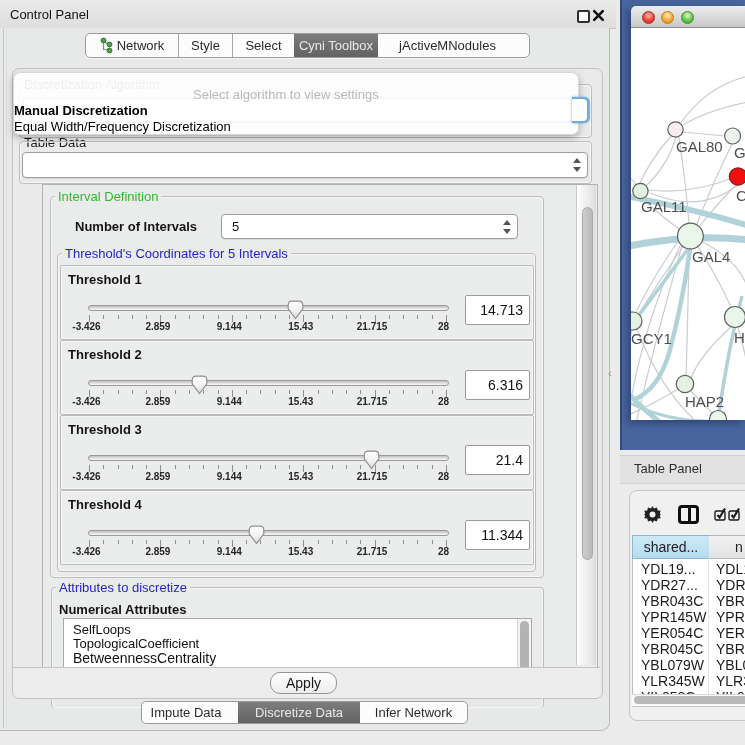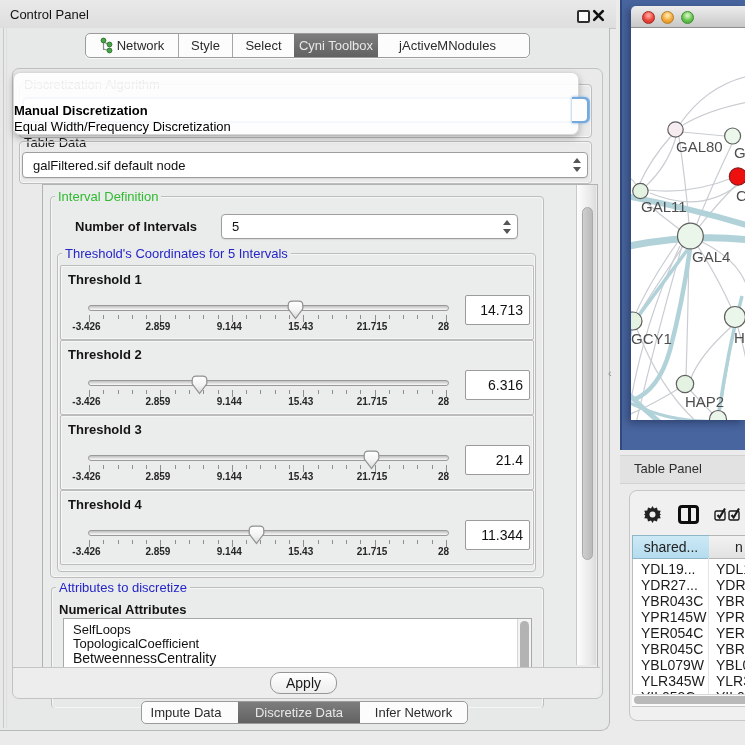--- a/index.html
+++ b/index.html
@@ -66,21 +66,20 @@
 
 
 <div class="t" style="left:24px;top:77px;font-size:13px;color:#3c3c3c;">Discretization Algorithm</div>
 <div class="gb" style="left:19px;top:84px;width:571px;height:52px;"></div>
 <div class="a" style="left:22px;top:97px;width:564px;height:22px;background:#fff;border:2px solid #8fbbe6;border-radius:5px;"></div>
 
 
 <div class="t" style="left:24px;top:135px;font-size:13px;color:#1c1c1c;">Table Data</div>
 <div class="gb" style="left:19px;top:141px;width:571px;height:41px;"></div>
 <div class="combo" style="left:22px;top:152px;width:564px;height:24px;">
-  <div class="cv">galFiltered.sif default node</div>
       <div class="arrows"></div>
     </div>
 
 
 <div class="a" style="left:42px;top:184px;width:554px;height:482px;background:#eaebeb;border:1px solid #b2b2b2;"></div>
 
 <div class="a" style="left:576px;top:185px;width:19px;height:480px;background:linear-gradient(90deg,#fdfdfd,#e9e9e9 70%,#dcdcdc);border-left:1px solid #c9c9c9;"></div>
 <div class="a" style="left:582px;top:207px;width:9px;height:351px;background:linear-gradient(90deg,#cfcfcf,#b9b9b9);border:1px solid #a9a9a9;border-radius:6px;"></div>
 
 
@@ -158,20 +157,21 @@
 <div class="a" style="left:270px;top:672px;width:65px;height:20px;background:linear-gradient(#ffffff,#ededed);border:1px solid #969696;border-radius:10px;display:flex;align-items:center;justify-content:center;font-size:14px;color:#1a1a1a;">Apply</div>
 
 
 <div class="a" style="left:141px;top:701px;width:325px;height:21px;background:#fcfcfc;border:1px solid #9b9b9b;border-radius:5px;overflow:hidden;">
   <div class="seg" style="left:0;width:88px;">Impute Data</div>
   <div class="seg" style="left:218px;width:107px;">Infer Network</div>
   <div class="seg segsel" style="left:96px;width:122px;">Discretize Data</div>
 </div>
 
 <div class="a" style="left:13px;top:72px;width:564px;height:61px;background:rgba(255,255,255,.90);border:1px solid rgba(190,190,190,.6);border-radius:7px;box-shadow:0 3px 7px rgba(0,0,0,.28);"></div>
+<div class="t" style="left:193px;top:87px;font-size:13px;color:#b9b9b9;">Select algorithm to view settings</div>
 <div class="t" style="left:14px;top:103px;font-size:13px;font-weight:bold;color:#000;">Manual Discretization</div>
 <div class="t" style="left:14px;top:119px;font-size:13px;color:#000;">Equal Width/Frequency Discretization</div>
 <div class="a" style="left:572px;top:97px;width:15px;height:22px;background:#fdfdfd;border:2px solid #74a9dc;border-left:none;border-radius:0 6px 6px 0;box-shadow:0 0 3px #74a9dc;"></div>
 <div class="t" style="left:608px;top:367px;font-size:11px;color:#8a8a8a;">‹</div>
 
 <div class="a" style="left:620px;top:0;width:125px;height:450px;background:#48659f;border-left:2px solid #32497b;"></div>
 <div class="a" style="left:631px;top:6px;width:114px;height:414px;box-shadow:-3px 3px 8px rgba(0,0,25,.35);"></div>
 <div class="a" style="left:631px;top:6px;width:114px;height:21px;background:linear-gradient(#ededed,#c8c8c8);border-bottom:1px solid #8e8e8e;border-radius:5px 0 0 0;"></div>
 <div class="a" style="left:642px;top:11px;width:11px;height:11px;border-radius:50%;background:radial-gradient(circle at 50% 32%,#ff9d95 12%,#e8453a 55%,#c62e23);border:.5px solid #a52a20;"></div>
 <div class="a" style="left:661px;top:11px;width:11px;height:11px;border-radius:50%;background:radial-gradient(circle at 50% 32%,#ffe2a0 12%,#f2a63b 55%,#d88a1d);border:.5px solid #b97e1a;"></div>

